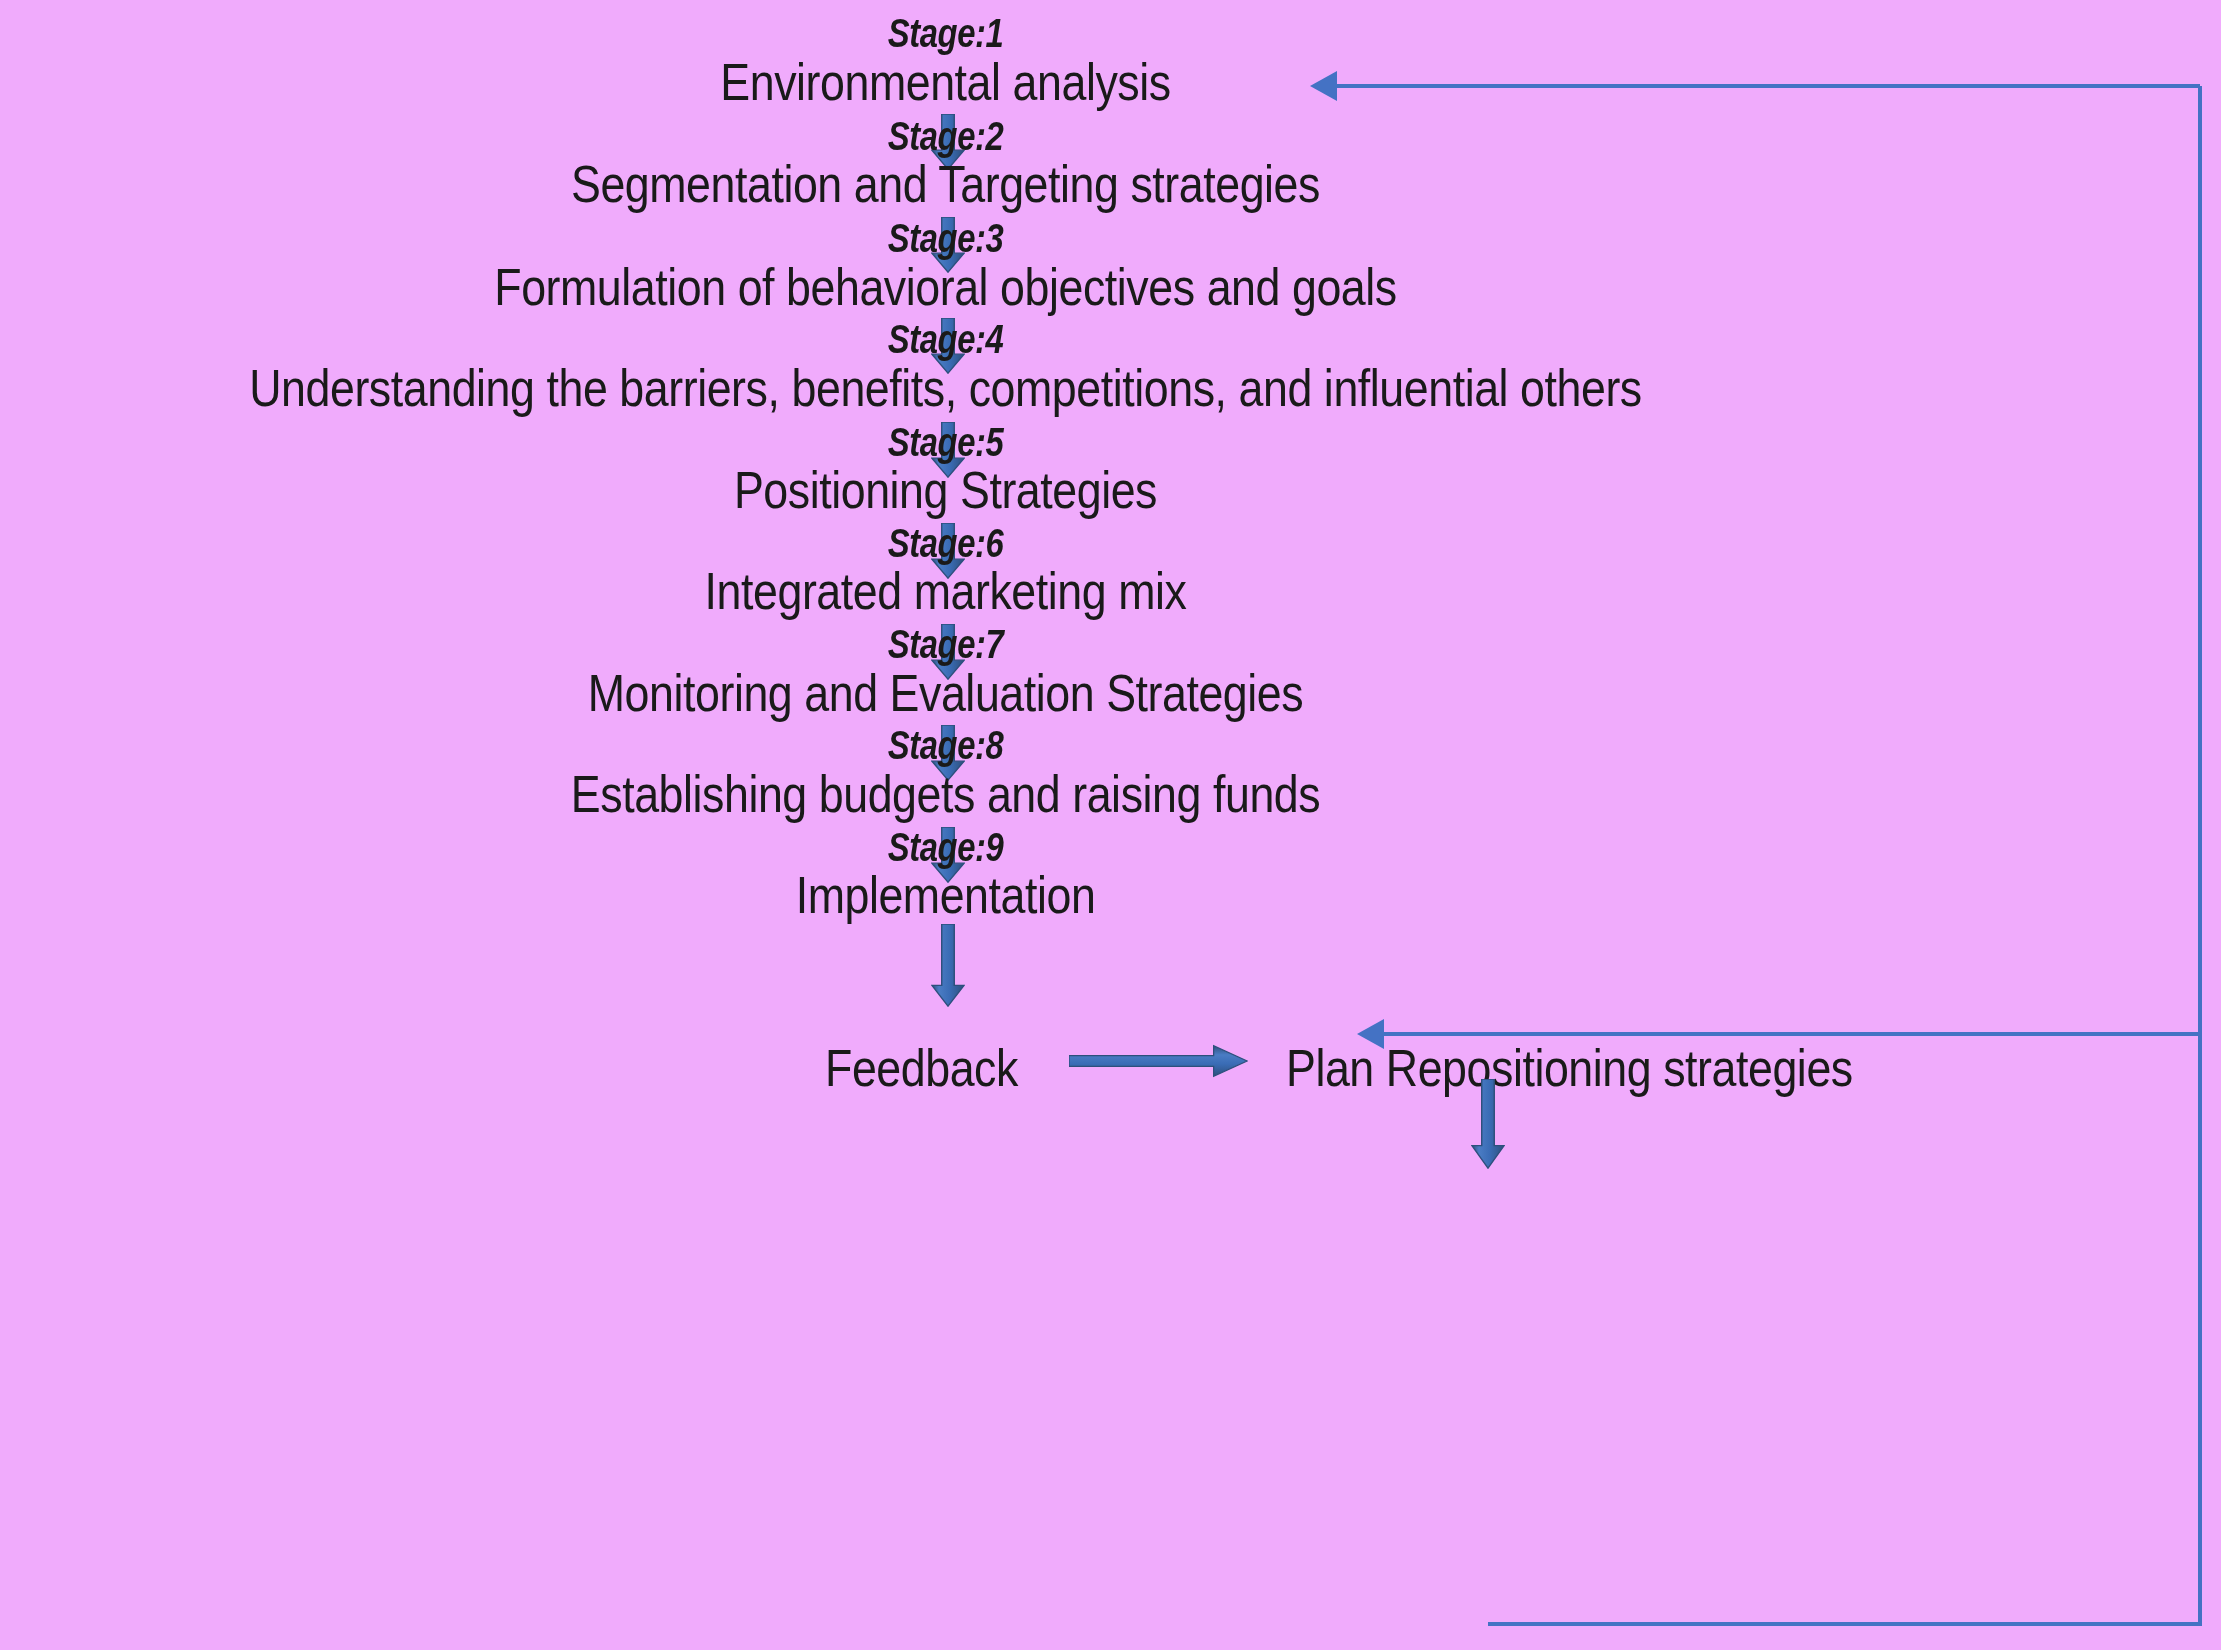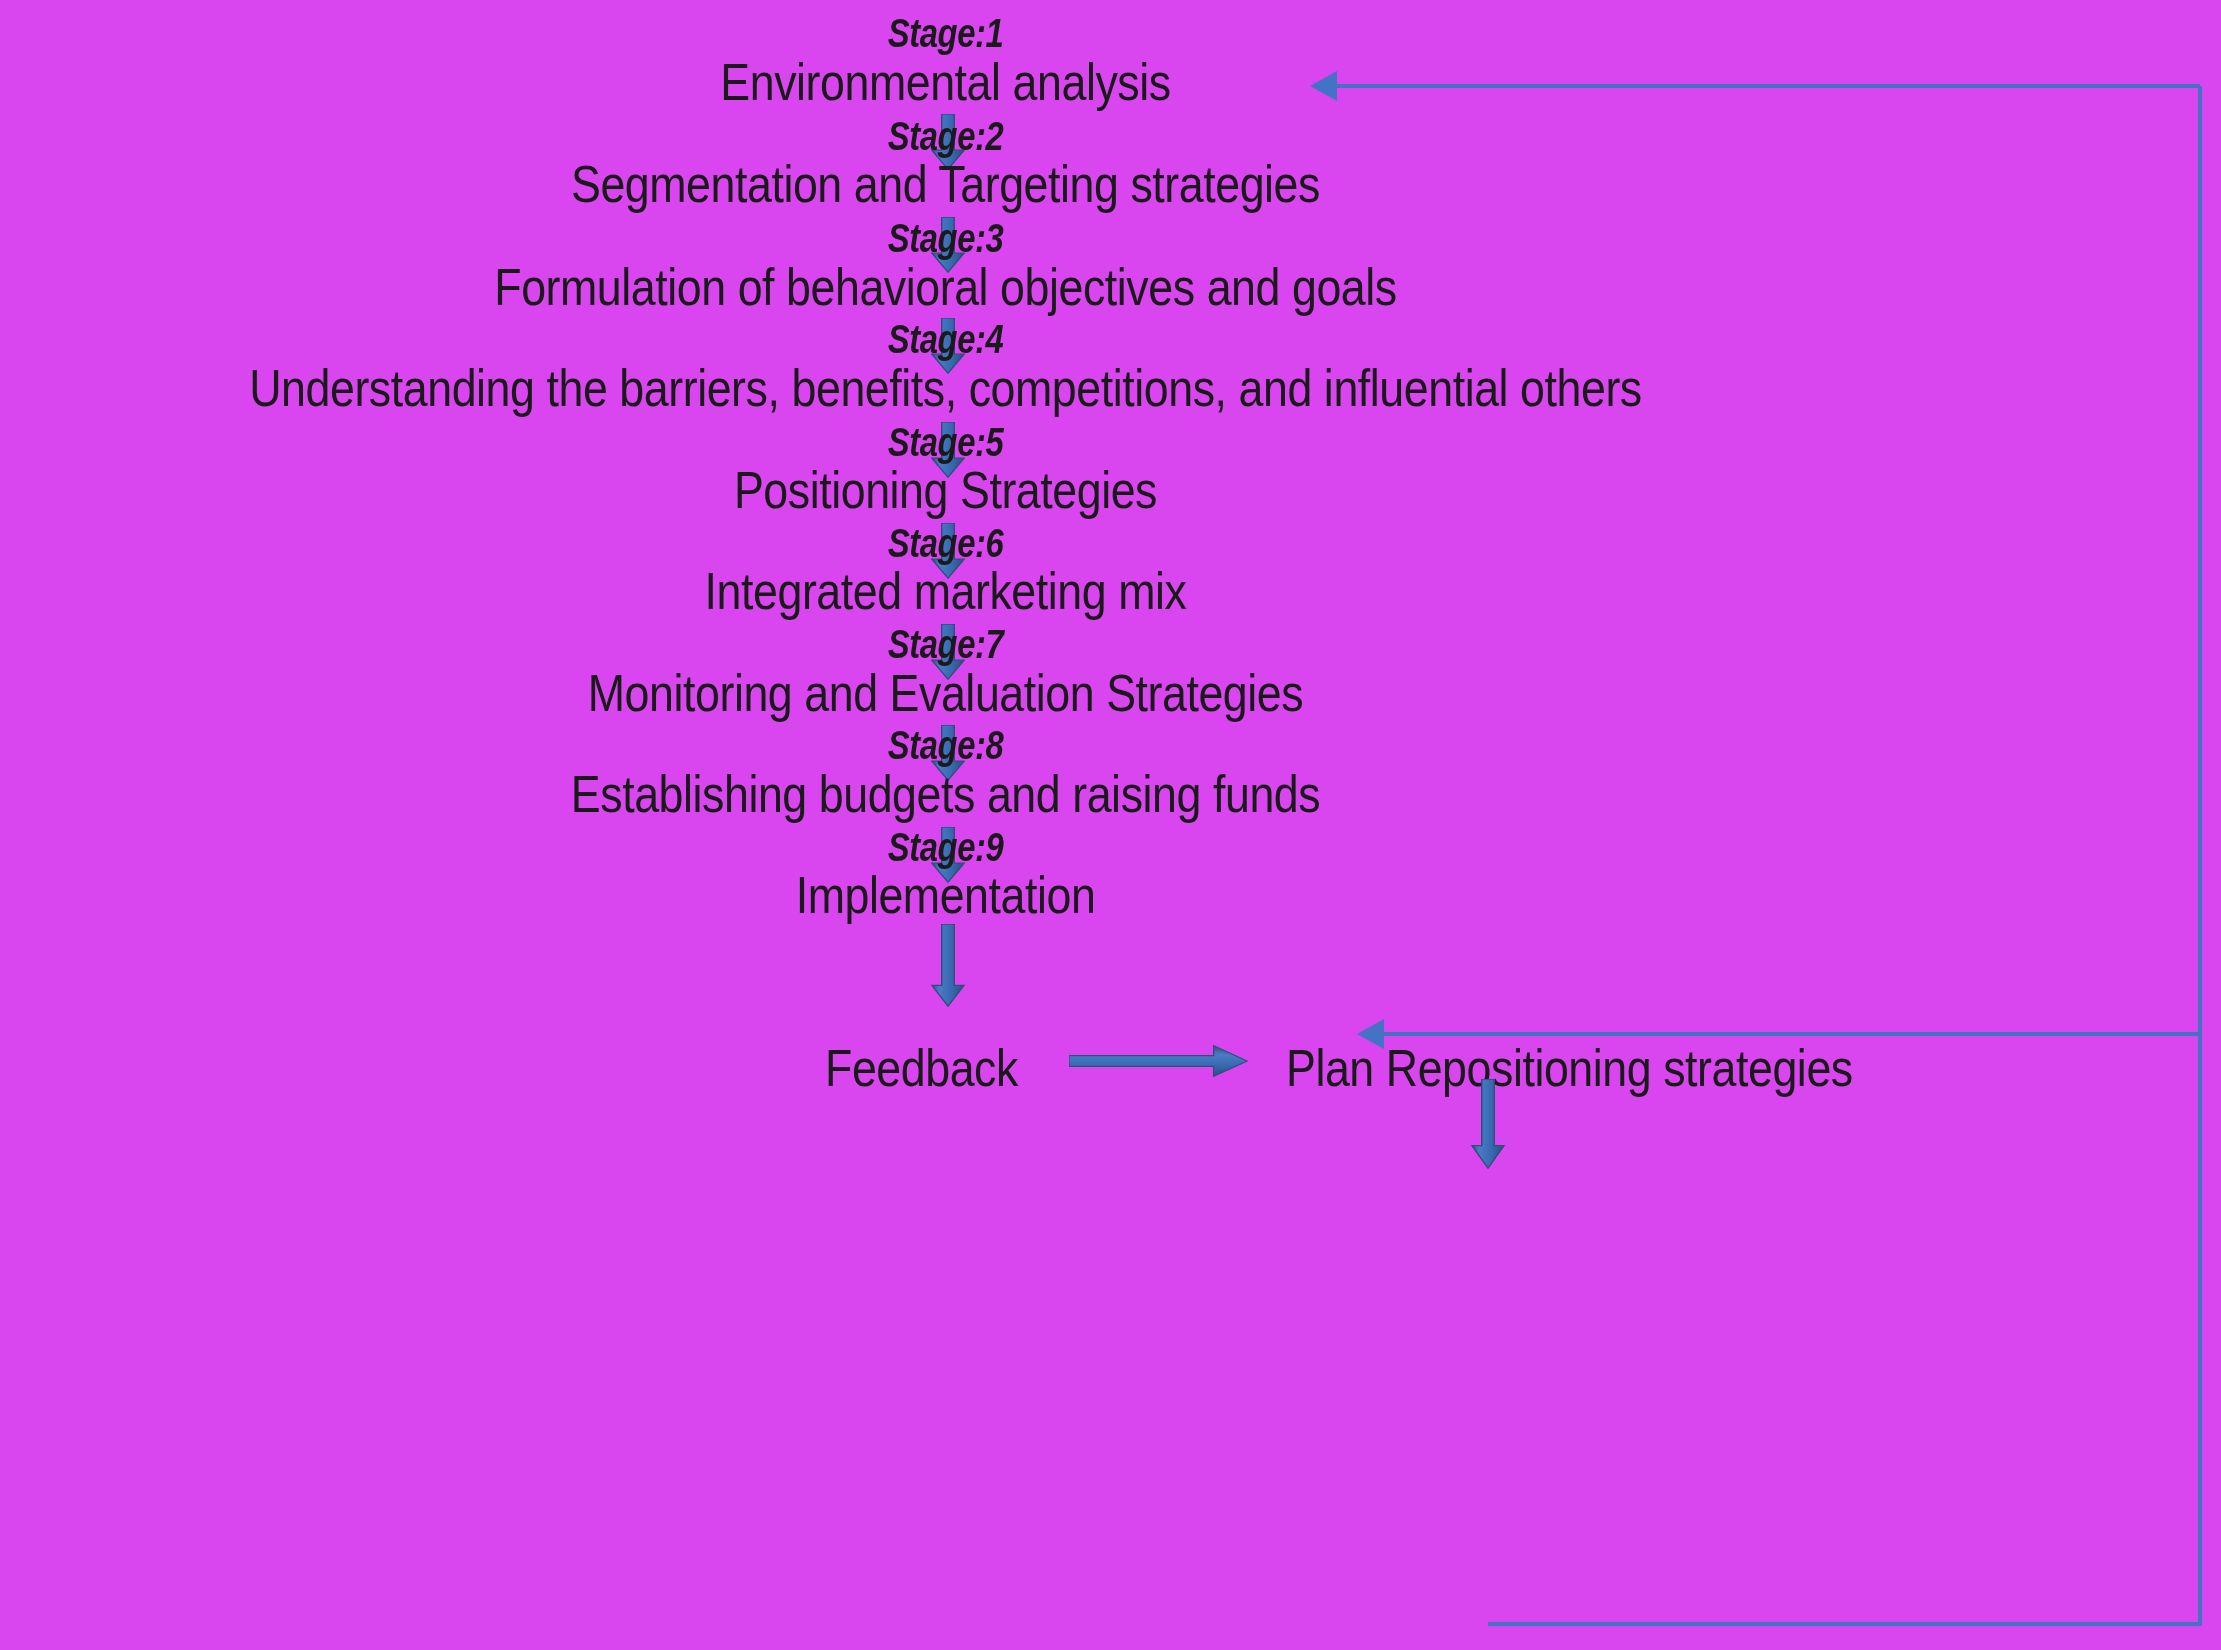--- a/index.html
+++ b/index.html
@@ -4,21 +4,21 @@
 <style>
   html, body {
     margin: 0;
     padding: 0;
     background: #ffffff;
   }
   #canvas {
     position: relative;
     width: 2222px;
     height: 1651px;
-    background: #d946ef;
+    background: #f0abfc;
     font-family: "Liberation Sans", sans-serif;
     overflow: hidden;
   }
 
   
   .node {
     position: absolute;
     left: 0;
     width: 1891px;     
     text-align: center;

